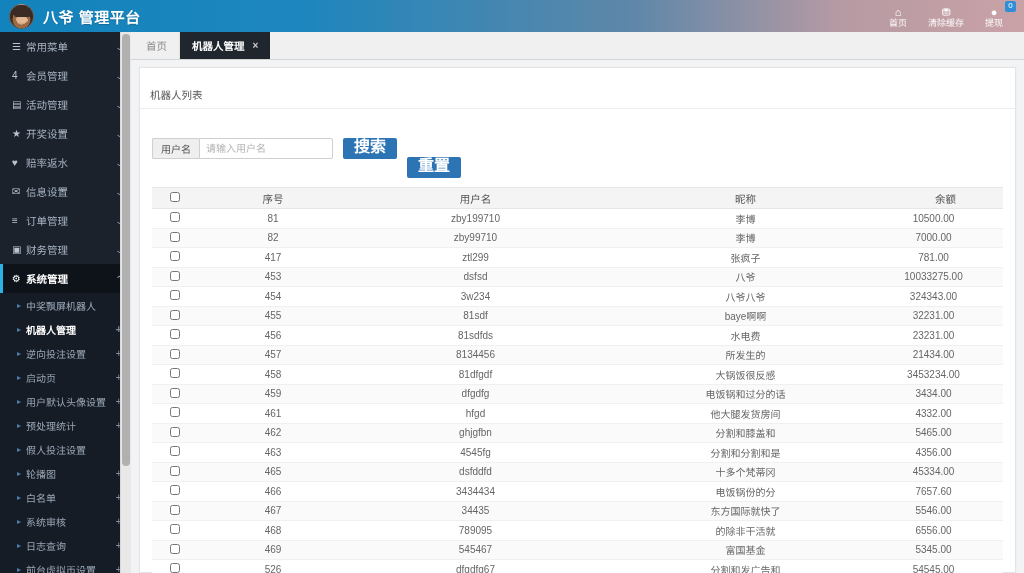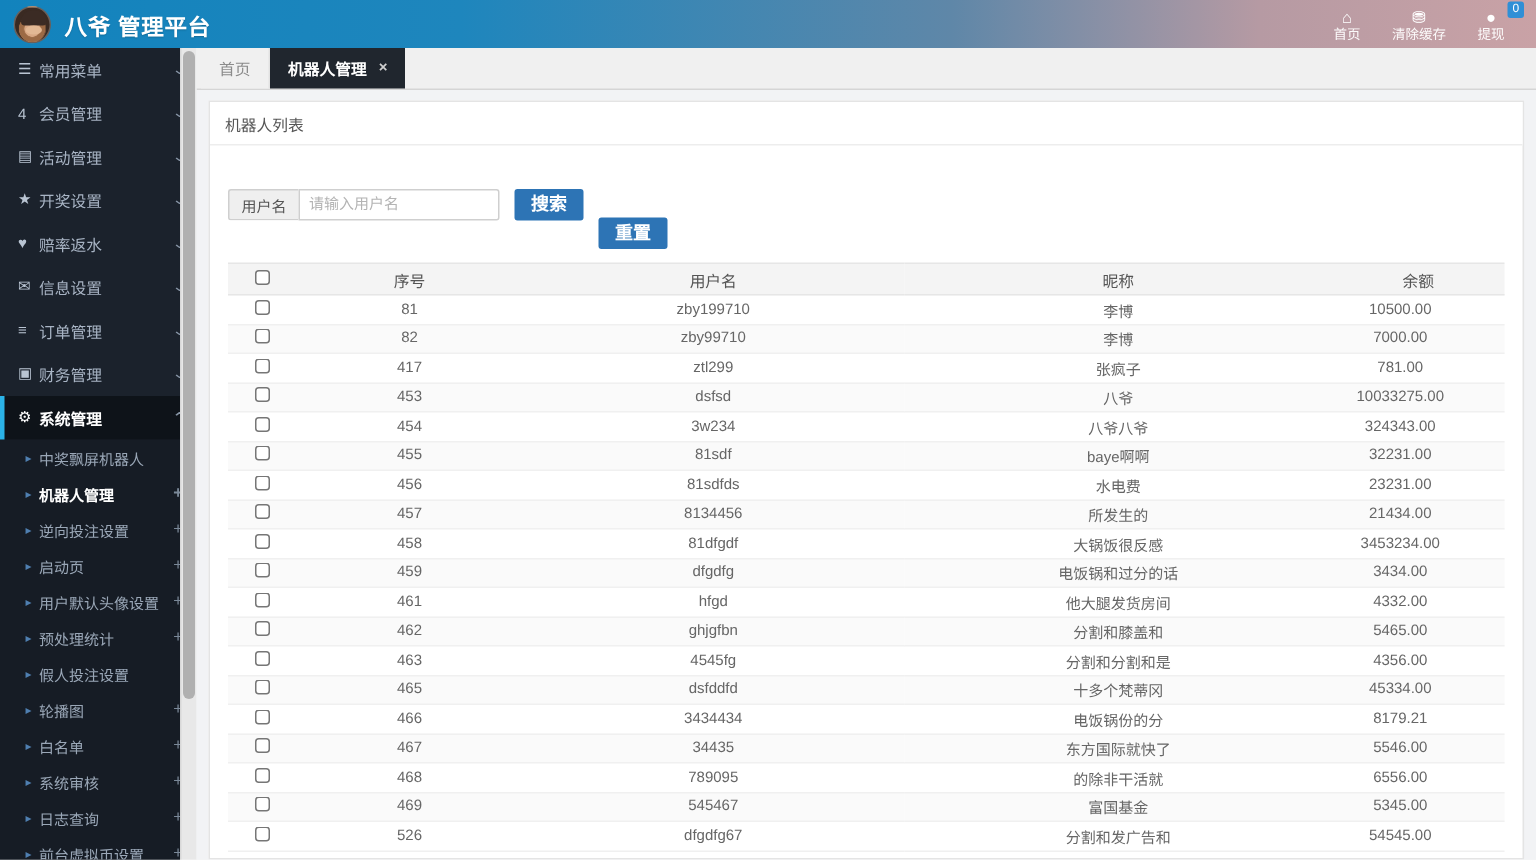--- a/index.html
+++ b/index.html
@@ -117,42 +117,42 @@
   .tab .close-x { margin-left: 8px; font-size: 10px; color: #cfcfcf; }
 
   #panel-wrap { padding: 7px 8px 0 8px; height: 513px; }
   #panel {
     background: #ffffff; height: 506px;
     border: 1px solid #e4e4e4; box-shadow: 0 0 2px rgba(0,0,0,.04);
   }
   #panel-head {
     height: 29px; display: flex; align-items: center;
     padding-left: 10px; font-size: 10.5px; color: #555;
-    border-bottom: 1px solid #ededed; background: #fff;
+    border-bottom: 1px solid #ededed; background: #fff; margin-top: 12px;
   }
 
   
   #searchbar { display: flex; align-items: center; padding: 9px 0 9px 12px; }
   .input-group { display: flex; height: 21px; }
   .input-addon {
     background: #efefef; border: 1px solid #cfcfcf; border-right: none;
     border-radius: 2px 0 0 2px; font-size: 10px; color: #555;
     padding: 0 8px; display: flex; align-items: center;
   }
   .text-input {
     width: 134px; border: 1px solid #cfcfcf; border-radius: 0 2px 2px 0;
     font-size: 10px; padding: 0 6px; color: #555; outline: none;
     font-family: inherit; background: #fff;
   }
   .text-input::placeholder { color: #b4b4b4; }
   .btn {
     height: 21px; border: none; border-radius: 2px;
-    background: #2d74b5; color: #fff; font-size: 12px; font-weight: 700;
+    background: #2d74b5; color: #fff; font-size: 16px; font-weight: 700;
     padding: 0 11px; margin-left: 10px; cursor: pointer;
-    font-family: Liberation Serif, serif; line-height: 21px;
+    font-family: Liberation Mono, monospace; line-height: 21px;
   }
   .btn.reset { background: #2d74b5; margin-top: 39px; }
 
   
   #table-area { padding: 0 12px; }
   table { width: 100%; border-collapse: collapse; table-layout: fixed; }
   thead th {
     background: #f4f4f4; height: 21px; font-size: 10.5px; font-weight: 400;
     color: #555; border-top: 1px solid #e6e6e6; border-bottom: 1px solid #e6e6e6;
   }
@@ -458,21 +458,21 @@
                 <td class="col-id">465</td>
                 <td class="col-user">dsfddfd</td>
                 <td class="col-nick">十多个梵蒂冈</td>
                 <td class="col-bal">45334.00</td>
               </tr>
               <tr>
                 <td class="col-check"><input type="checkbox" style=""></td>
                 <td class="col-id">466</td>
                 <td class="col-user">3434434</td>
                 <td class="col-nick">电饭锅份的分</td>
-                <td class="col-bal">8179.21</td>
+                <td class="col-bal">7657.60</td>
               </tr>
               <tr>
                 <td class="col-check"><input type="checkbox" style=""></td>
                 <td class="col-id">467</td>
                 <td class="col-user">34435</td>
                 <td class="col-nick">东方国际就快了</td>
                 <td class="col-bal">5546.00</td>
               </tr>
               <tr>
                 <td class="col-check"><input type="checkbox" style=""></td>

